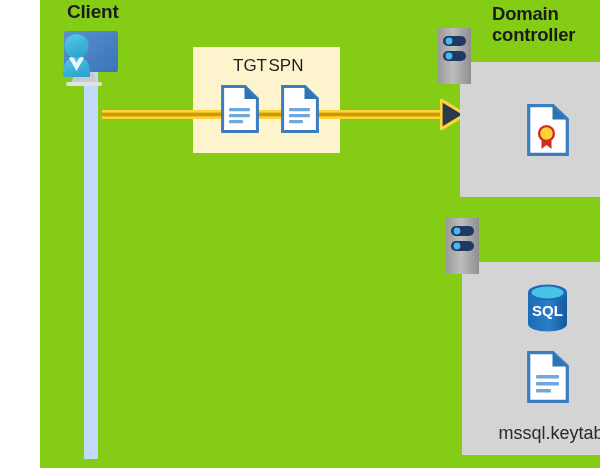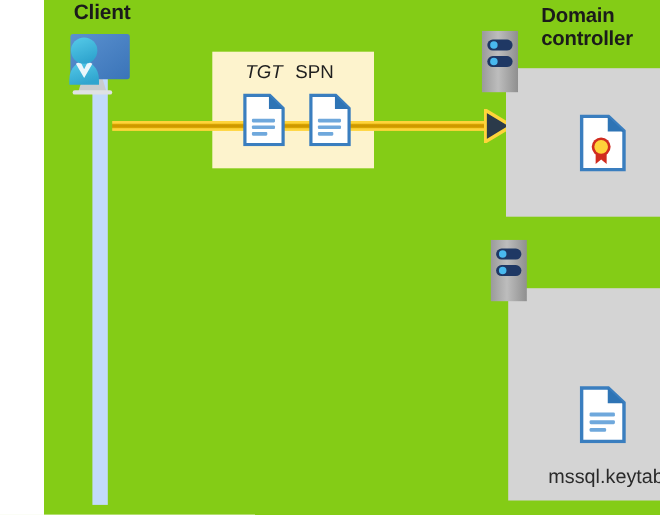--- a/index.html
+++ b/index.html
@@ -99,21 +99,21 @@
   }
 
   
   .doc-label {
     font-family: "Liberation Sans", sans-serif;
     font-size: 17px;
     color: #1f1f1f;
     text-align: center;
     width: 54px;
   }
-  #tgt-label { left: 173px; top: 56px; font-style: italic; }
+  #tgt-label { left: 183px; top: 56px; }
   #spn-label { left: 219px; top: 56px; }
 
   
   #tgt-doc { left: 181px; top: 85px; width: 38px; height: 48px; }
   #spn-doc { left: 241px; top: 85px; width: 38px; height: 48px; }
 
   
   .server-panel { background: #d4d4d4; }
   #dc-panel { left: 420px; top: 62px; width: 180px; height: 135px; }
   #ls-panel { left: 422px; top: 262px; width: 178px; height: 193px; }
@@ -254,20 +254,35 @@
         </linearGradient>
       </defs>
       <rect x="0" y="0" width="33" height="56" fill="url(#gRack2)"></rect>
       <rect x="5" y="8" width="23" height="10" rx="5" fill="#1f3864"></rect>
       <circle cx="11" cy="13" r="3.4" fill="#49b9ef"></circle>
       <rect x="5" y="23" width="23" height="10" rx="5" fill="#1f3864"></rect>
       <circle cx="11" cy="28" r="3.4" fill="#49b9ef"></circle>
     </svg>
   </div>
 
+  <div class="abs" id="sql-db">
+    <svg viewBox="0 0 45 50" width="45" height="50">
+      <defs>
+        <linearGradient id="gSql" x1="0" y1="0" x2="1" y2="0">
+          <stop offset="0%" stop-color="#1e6bb8"></stop>
+          <stop offset="55%" stop-color="#2a7ec8"></stop>
+          <stop offset="100%" stop-color="#1558a0"></stop>
+        </linearGradient>
+      </defs>
+      <path d="M3 9 H42 V41 C42 45.5 33 48.5 22.5 48.5 C12 48.5 3 45.5 3 41 Z" fill="url(#gSql)"></path>
+      <ellipse cx="22.5" cy="9.5" rx="19.5" ry="8" fill="#1e6bb8"></ellipse>
+      <ellipse cx="22.5" cy="9.5" rx="16" ry="5.9" fill="#49c3e8"></ellipse>
+      <text x="22.5" y="33" text-anchor="middle" font-family="Liberation Sans, sans-serif" font-size="15" font-weight="bold" fill="#ffffff">SQL</text>
+    </svg>
+  </div>
 
   <div class="abs" id="keytab-doc">
     <svg viewBox="0 0 42 52" width="42" height="52">
       <path d="M1.7 1.7 H26 L40.3 15.2 V50.3 H1.7 Z" fill="#ffffff" stroke="#3a7ebf" stroke-width="3.2"></path>
       <path d="M25.5 1.7 L40.3 15.6 H25.5 Z" fill="#2e74b5"></path>
       <rect x="9" y="24" width="23" height="3.6" rx="1.2" fill="#6fa8dc"></rect>
       <rect x="9" y="31" width="23" height="3.6" rx="1.2" fill="#6fa8dc"></rect>
       <rect x="9" y="38" width="15" height="3.6" rx="1.2" fill="#6fa8dc"></rect>
     </svg>
   </div>

